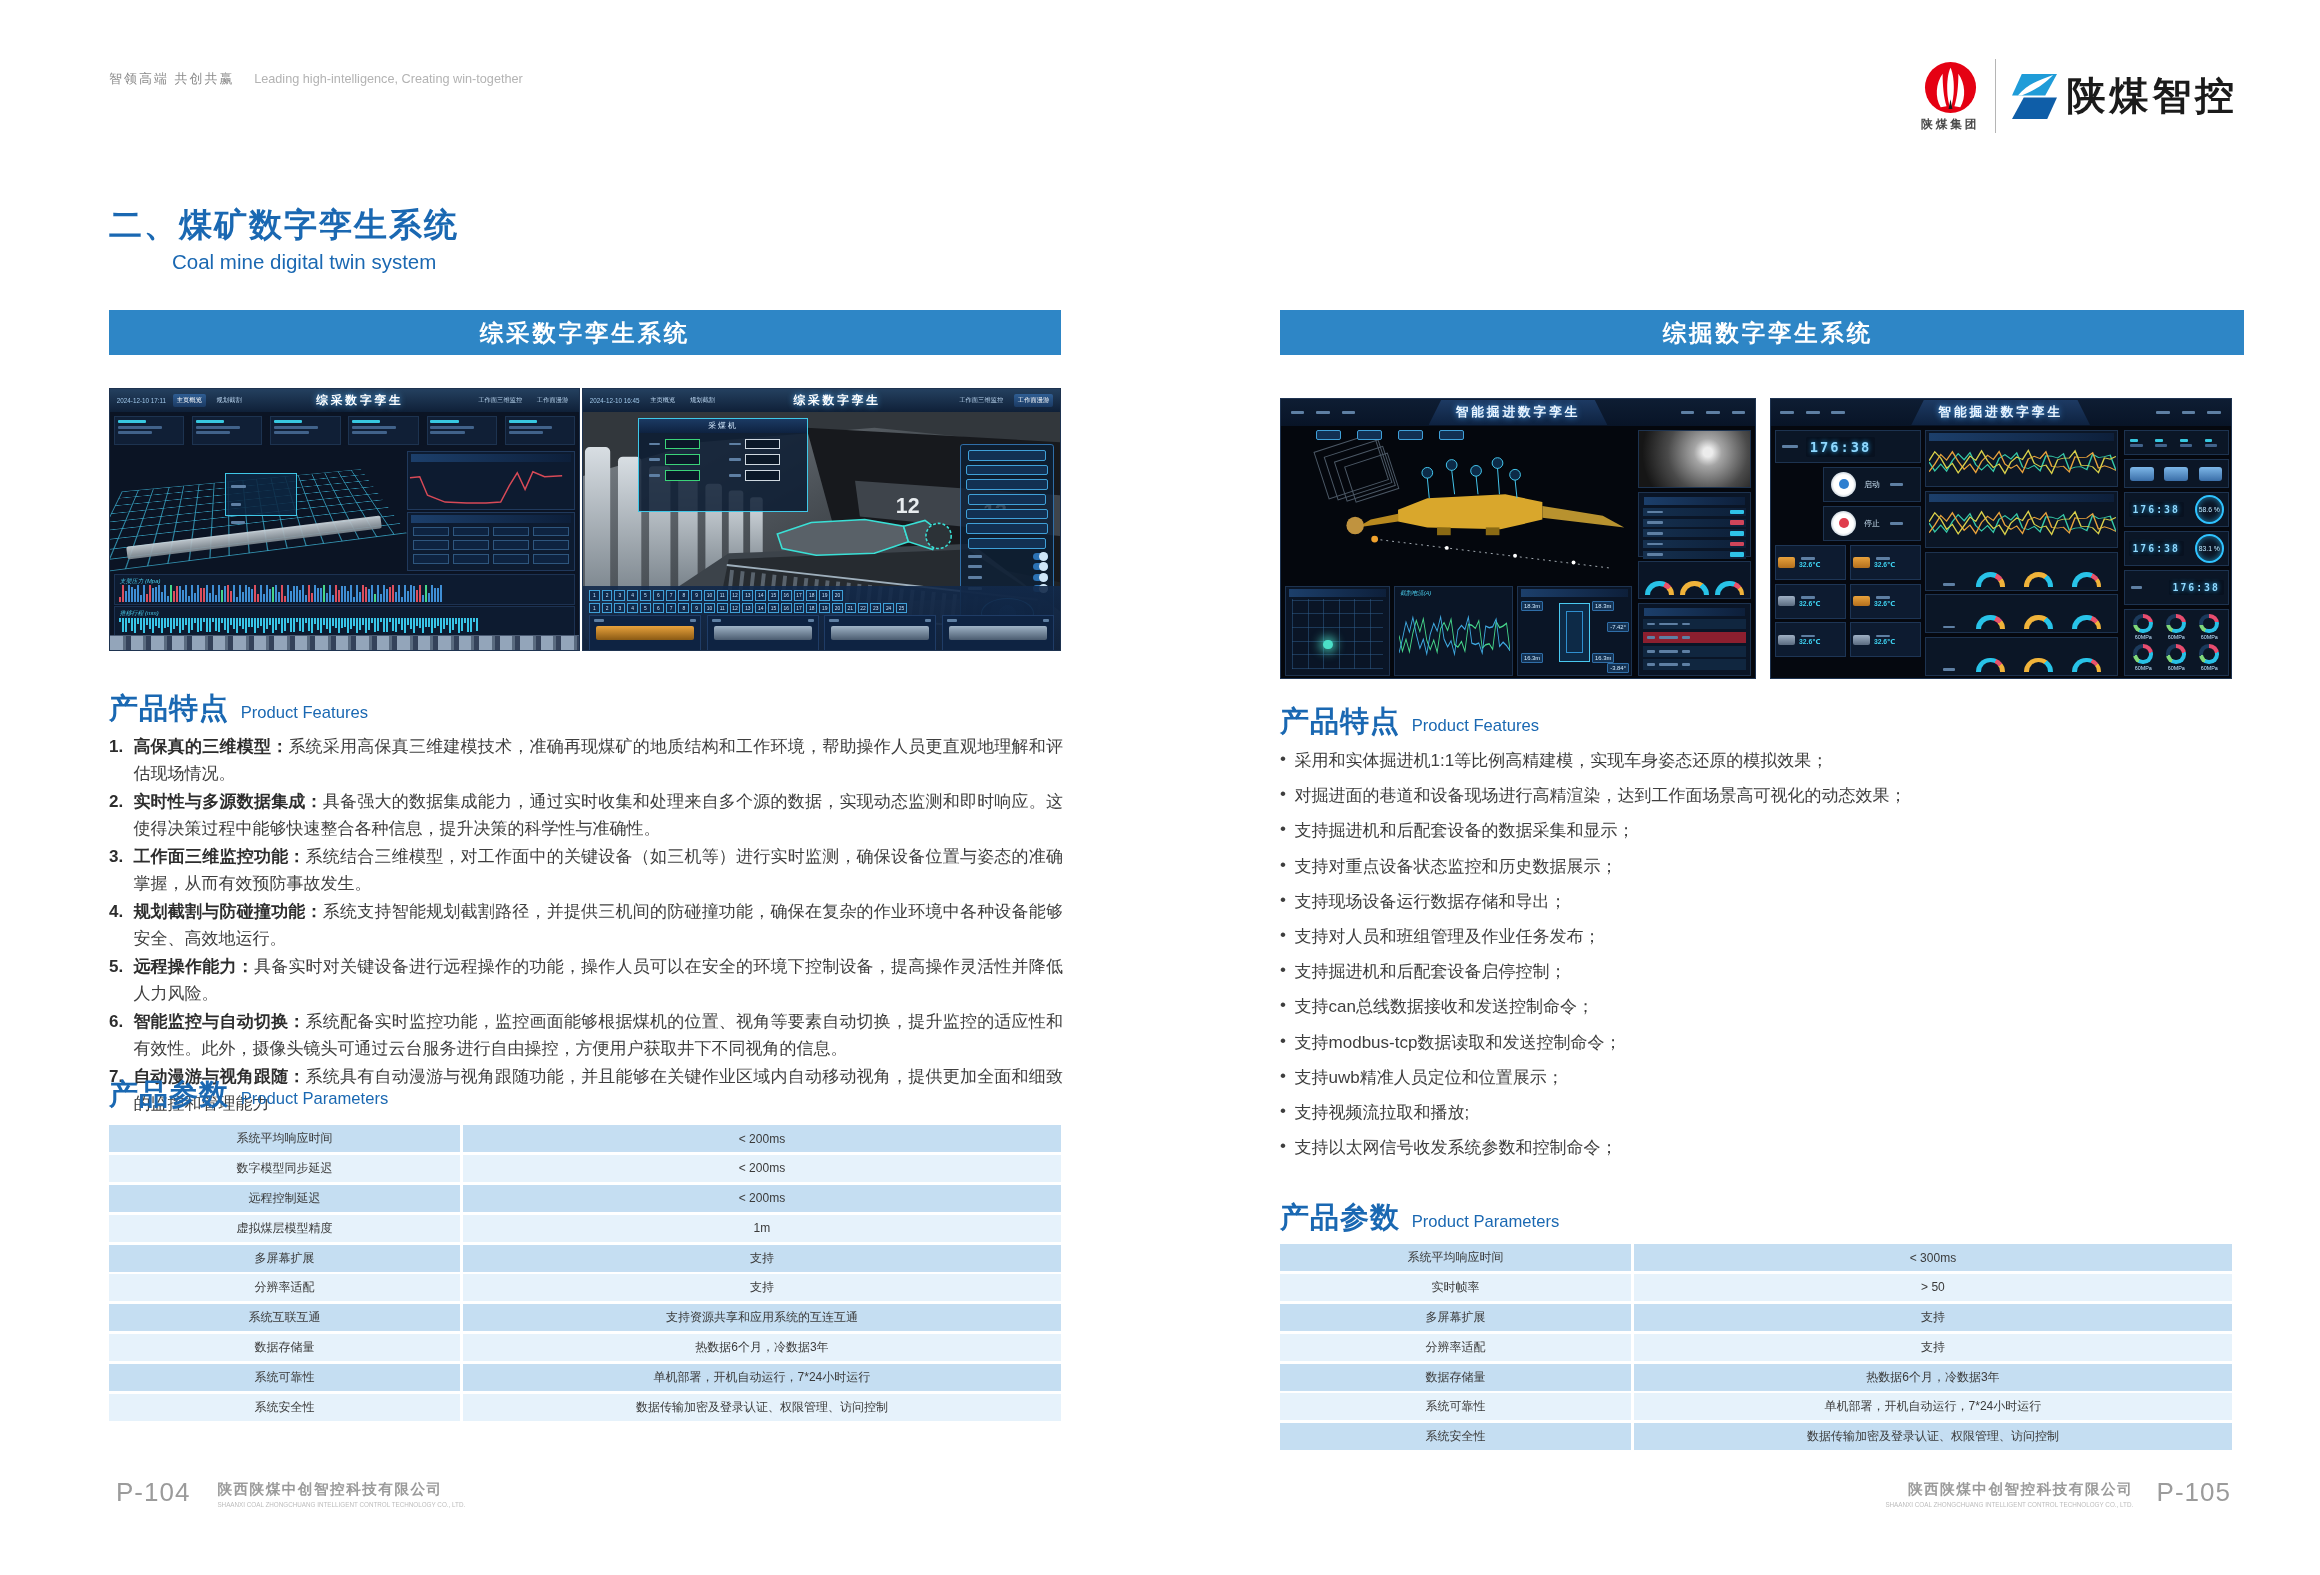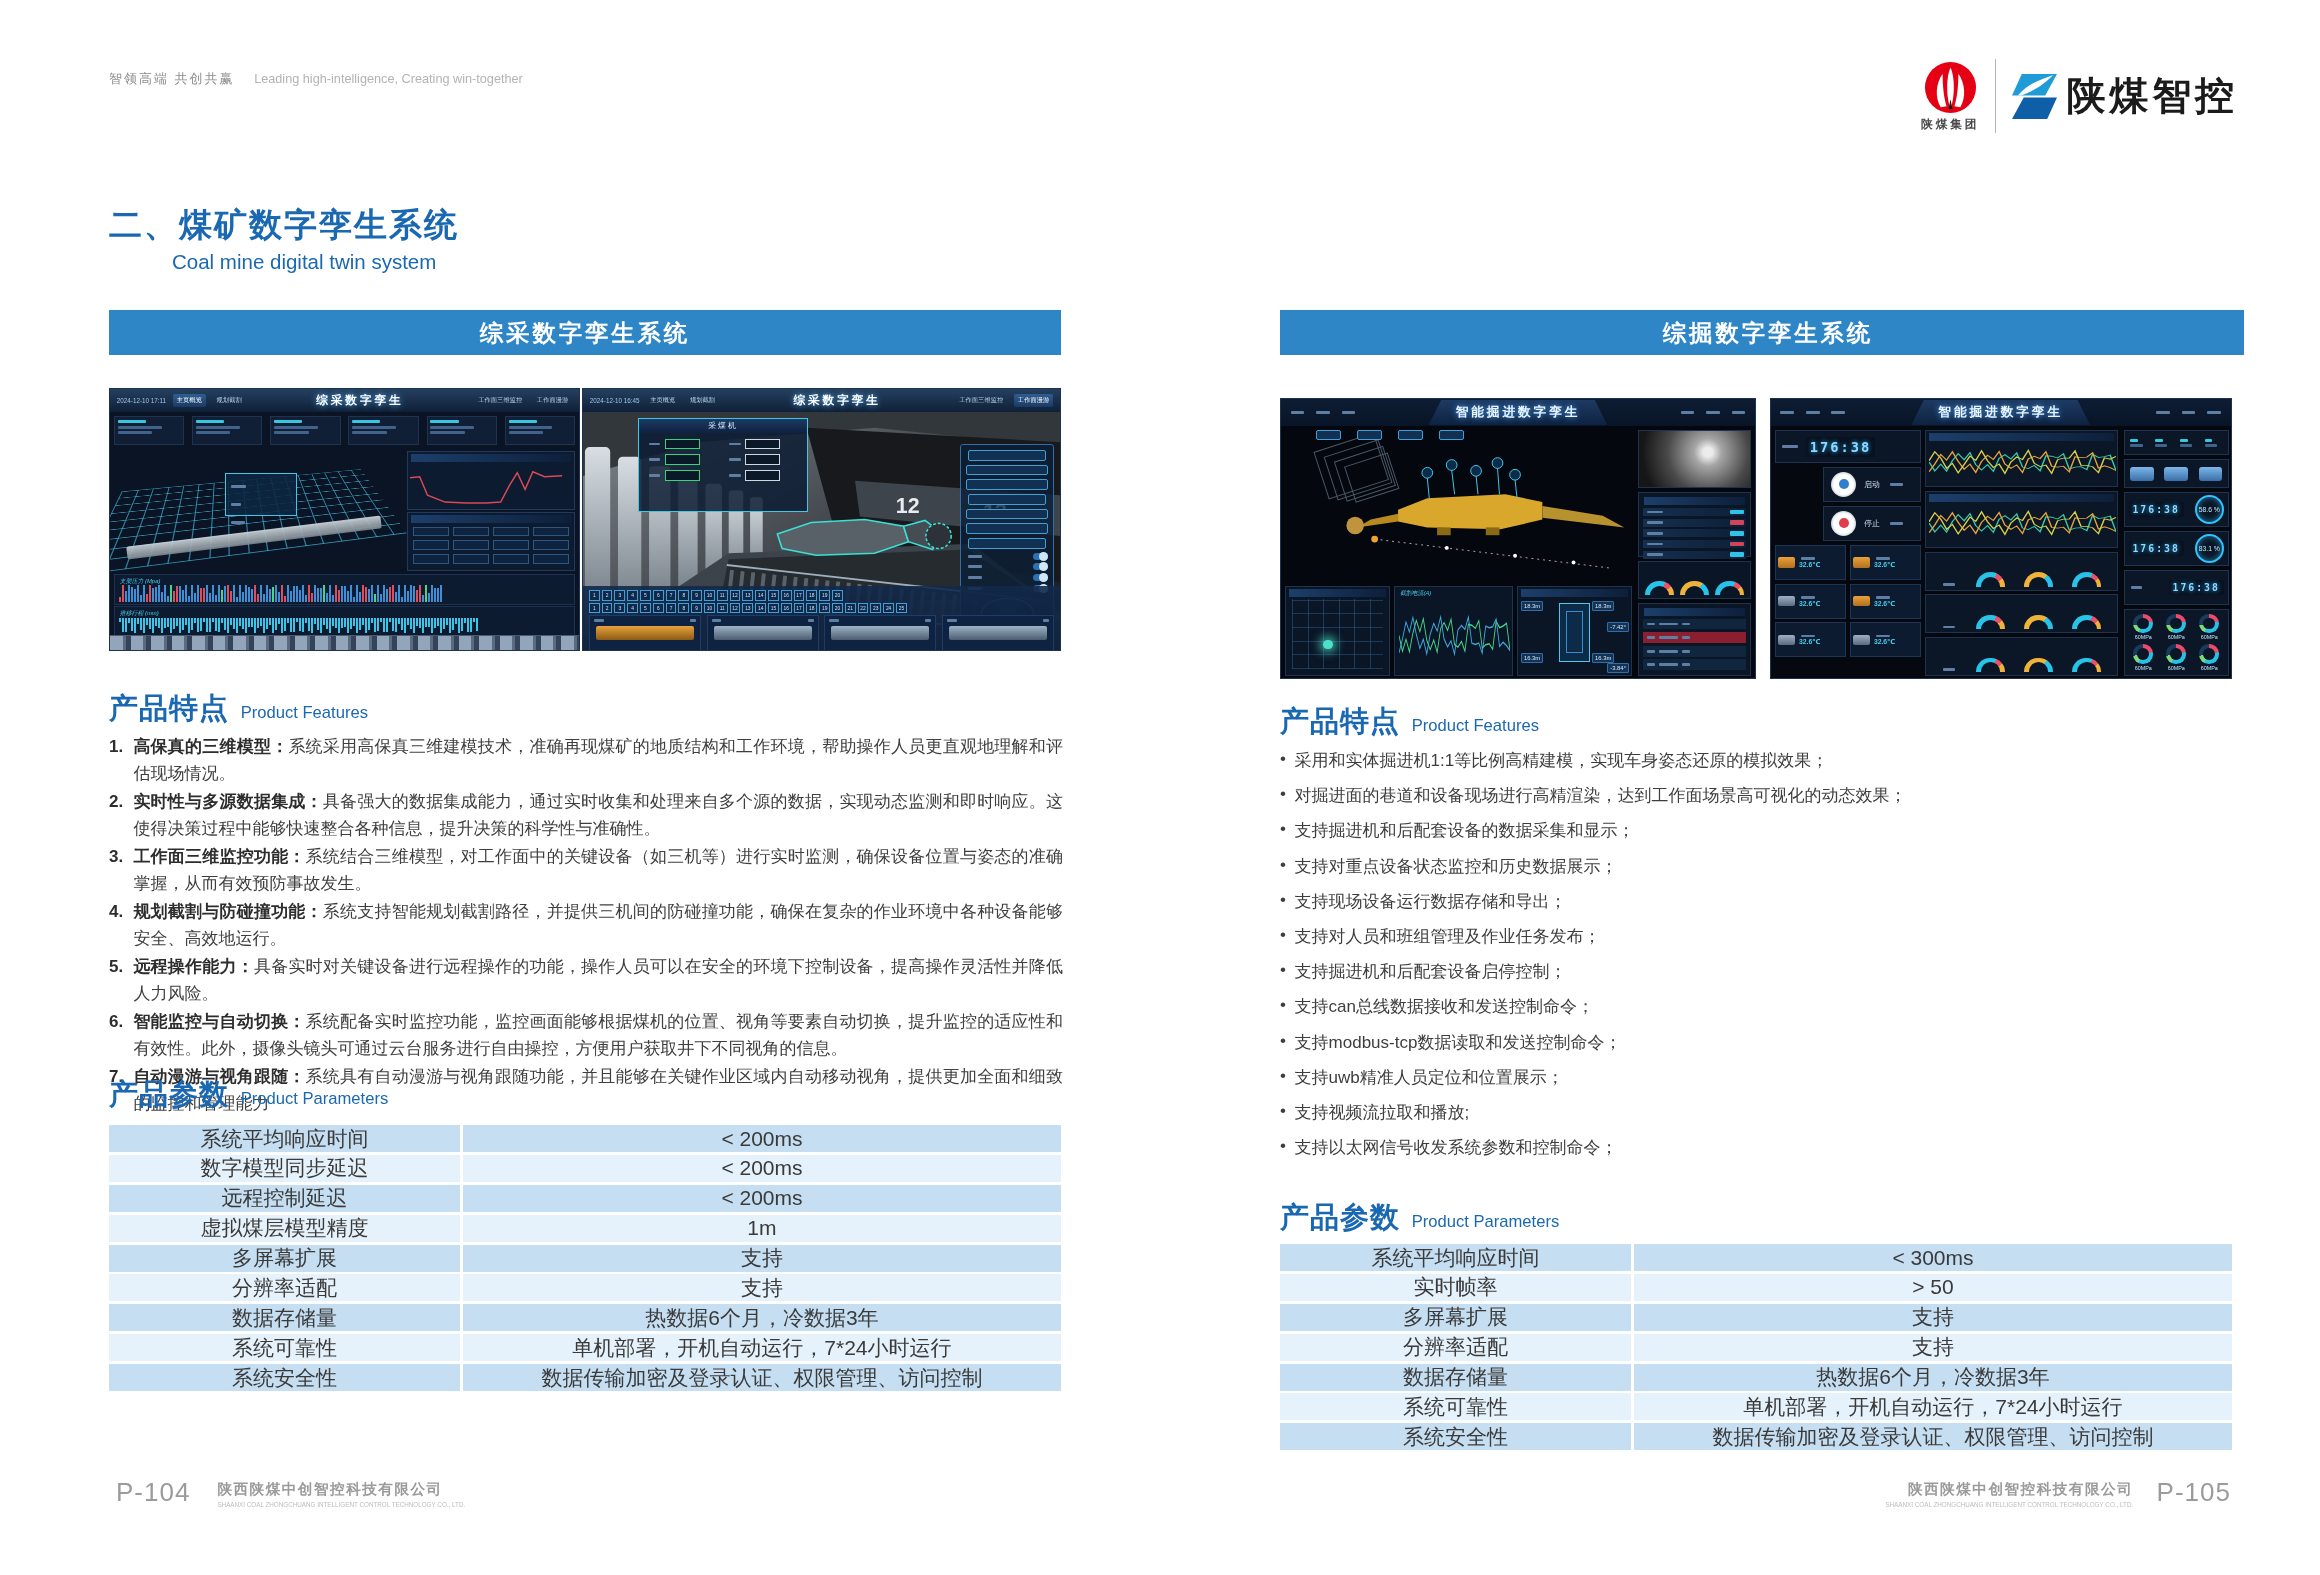--- a/index.html
+++ b/index.html
@@ -36,21 +36,21 @@
         color:#3e3e3e;text-align:justify;margin-bottom:1px;}
   .feat-num{position:absolute;left:0;font-weight:700;color:#2d2d2d;}
   .feat-title{font-weight:700;color:#2d2d2d;}
   .bullets{left:1280px;top:749px;width:954px;margin:0;padding:0;list-style:none;}
   .bul{position:relative;padding-left:14.6px;font-size:17px;color:#3e3e3e;margin-bottom:12.2px;}
   .bul .dot{position:absolute;left:0;}
 
   
   .ptable{width:952px;}
   .prow{display:flex;height:27px;margin-bottom:2.9px;}
-  .pcell{display:flex;align-items:center;justify-content:center;font-size:21px;color:#3a3a3a;}
+  .pcell{display:flex;align-items:center;justify-content:center;font-size:12px;color:#3a3a3a;}
   .pl{width:351px;margin-right:2.9px;}
   .pv{flex:1;}
   .prow:nth-child(odd) .pcell{background:#c5def2;}
   .prow:nth-child(even) .pcell{background:#e6f2fb;}
 
   
   .footer-left{left:116px;top:1477px;display:flex;align-items:flex-start;gap:27px;}
   .footer-right{right:89px;top:1477px;display:flex;align-items:flex-start;gap:23.4px;}
   .pageno{font-size:26px;color:#9b9b9b;letter-spacing:1px;}
   .company{display:flex;flex-direction:column;margin-top:2.9px;}
@@ -1157,20 +1157,24 @@
   <div class="prow">
     <div class="pcell pl">多屏幕扩展</div>
     <div class="pcell pv">支持</div>
   </div>
 
   <div class="prow">
     <div class="pcell pl">分辨率适配</div>
     <div class="pcell pv">支持</div>
   </div>
 
+  <div class="prow">
+    <div class="pcell pl">系统互联互通</div>
+    <div class="pcell pv">支持资源共享和应用系统的互连互通</div>
+  </div>
 
   <div class="prow">
     <div class="pcell pl">数据存储量</div>
     <div class="pcell pv">热数据6个月，冷数据3年</div>
   </div>
 
   <div class="prow">
     <div class="pcell pl">系统可靠性</div>
     <div class="pcell pv">单机部署，开机自动运行，7*24小时运行</div>
   </div>

